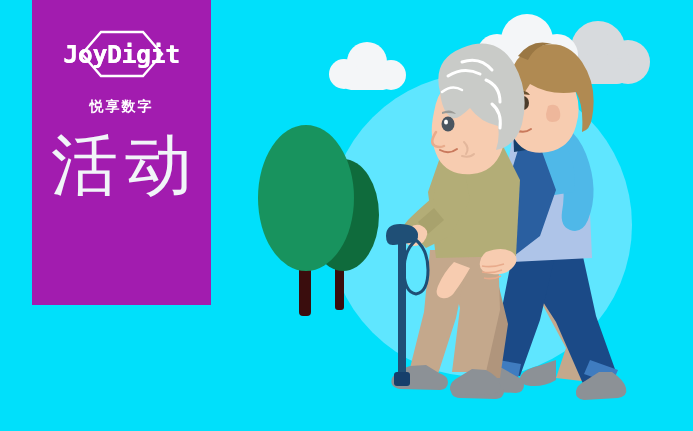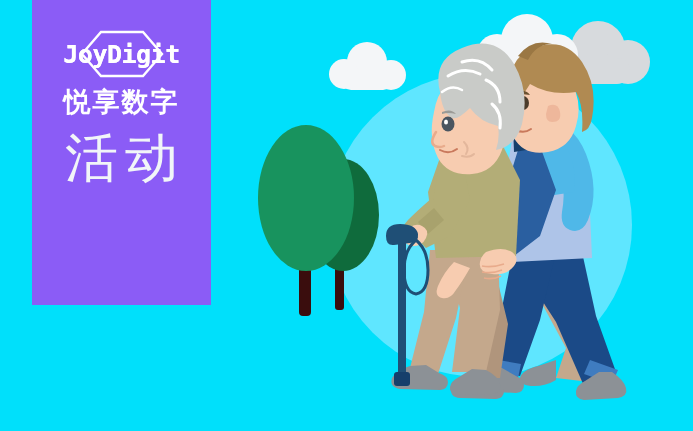--- a/index.html
+++ b/index.html
@@ -26,21 +26,21 @@
     width: 693px;
     height: 431px;
   }
   
   .panel {
     position: absolute;
     left: 32px;
     top: 0;
     width: 179px;
     height: 305px;
-    background: #8b5cf6;
+    background: #a21caf;
     box-sizing: border-box;
     display: flex;
     flex-direction: column;
     align-items: center;
   }
   .logo-block {
     margin-top: 28px;
     width: 160px;
     height: 92px;
     position: relative;
@@ -68,32 +68,32 @@
     align-items: center;
     justify-content: center;
     color: #ffffff;
     font-family: "DejaVu Sans Mono", monospace;
     font-weight: bold;
     font-size: 25px;
     letter-spacing: -0.5px;
     text-shadow: 0 0 0 #fff;
   }
   .logo-sub {
-    margin-top: 6px;
+    margin-top: 18px;
     color: #ffffff;
     font-family: Liberation Serif, serif;
     font-weight: bold;
-    font-size: 27px;
+    font-size: 14px;
     letter-spacing: 2px;
   }
   .panel-title {
     margin-top: 10px;
     color: #f1f5f8;
     font-family: "DejaVu Sans", sans-serif;
-    font-size: 53px;
+    font-size: 67px;
     line-height: 1.05;
     letter-spacing: 7px;
     text-indent: 7px;
     text-align: right;
     font-weight: 400;
   }
   .panel-title .line2 {
     font-weight: bold;
     letter-spacing: 6px;
     text-indent: 6px;

